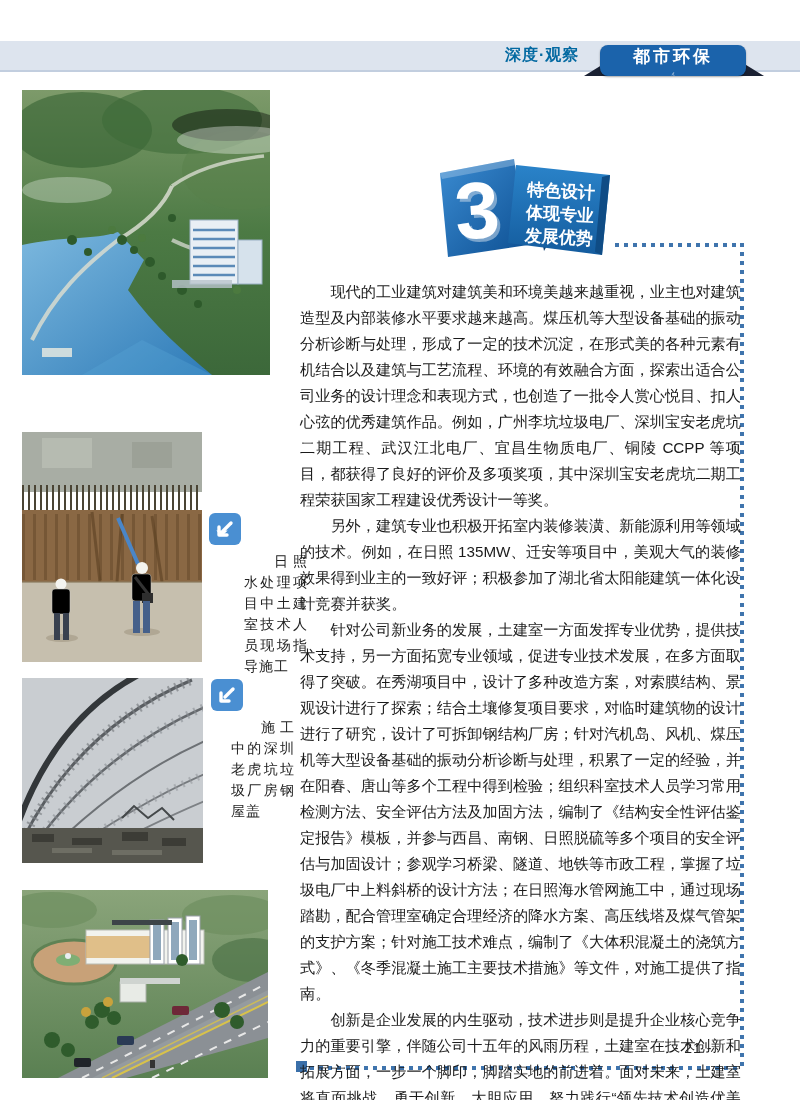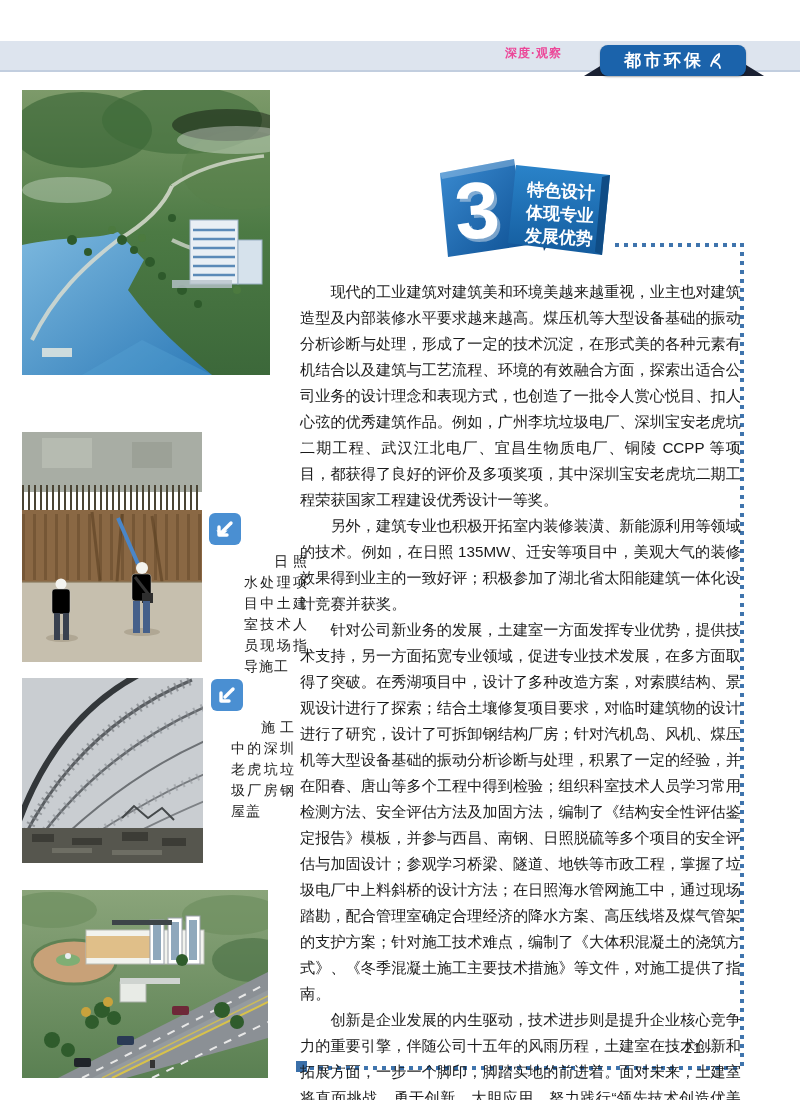--- a/index.html
+++ b/index.html
@@ -2,25 +2,26 @@
 <html><head>
 <meta charset="utf-8">
 <style>
   html,body{margin:0;padding:0;background:#ffffff;}
   #page{
     position:relative;width:800px;height:1100px;background:#ffffff;overflow:hidden;
     font-family:"Liberation Sans","DejaVu Sans",sans-serif;
   }
   
   .header-band{position:absolute;left:0;top:41px;width:800px;height:29px;background:#dde4ee;border-bottom:2px solid #c2cedf;}
-  .section-label{position:absolute;left:505px;top:45px;width:90px;font-size:12px;font-weight:bold;color:#ec4899;letter-spacing:1px;}
+  .section-label{position:absolute;left:505px;top:45px;width:90px;font-size:16px;font-weight:bold;color:#0369a1;letter-spacing:1px;}
   .brand-badge{
     position:absolute;left:600px;top:45px;width:146px;height:31px;background:#1b63ab;border-radius:8px;
     display:flex;align-items:center;justify-content:center;gap:4px;z-index:3;
     box-shadow:0 1px 2px rgba(0,0,0,.35);
+    flex-direction:column;
   }
   .brand-badge span{color:#ffffff;font-size:17px;font-weight:bold;letter-spacing:3px;}
   .wing{position:absolute;width:26px;height:16px;background:#1a2133;z-index:2;}
   .wing.left{left:584px;top:60px;clip-path:polygon(0 100%,100% 0,100% 100%);}
   .wing.right{left:738px;top:60px;clip-path:polygon(0 0,100% 100%,0 100%);}
   
   .photo{position:absolute;display:block;}
   
   .cap-icon{position:absolute;width:32px;height:32px;background:#4a8fd2;border-radius:6px;display:flex;align-items:center;justify-content:center;}
   .caption{

